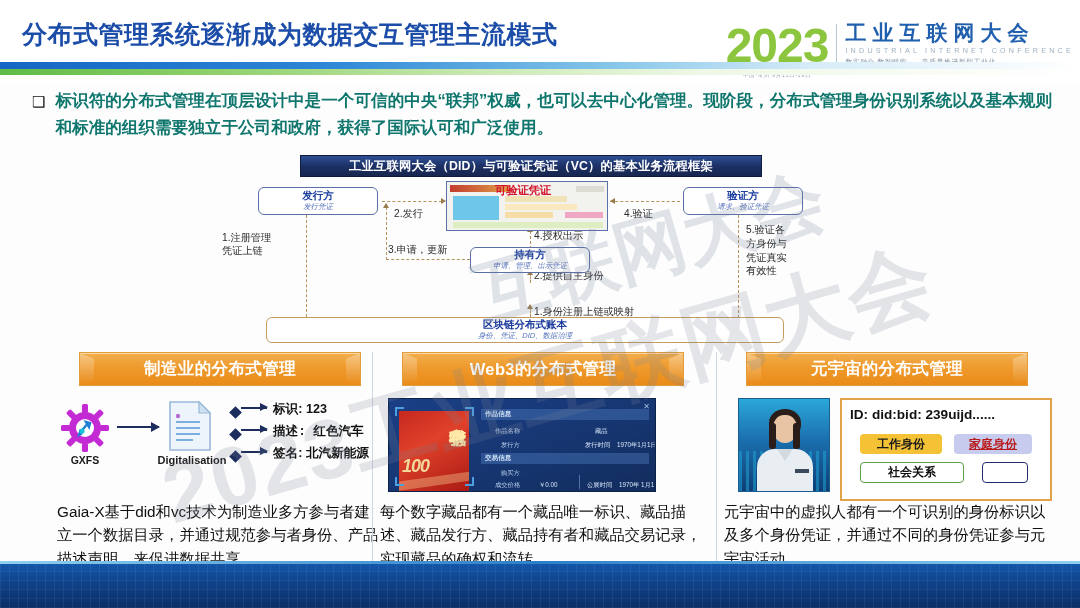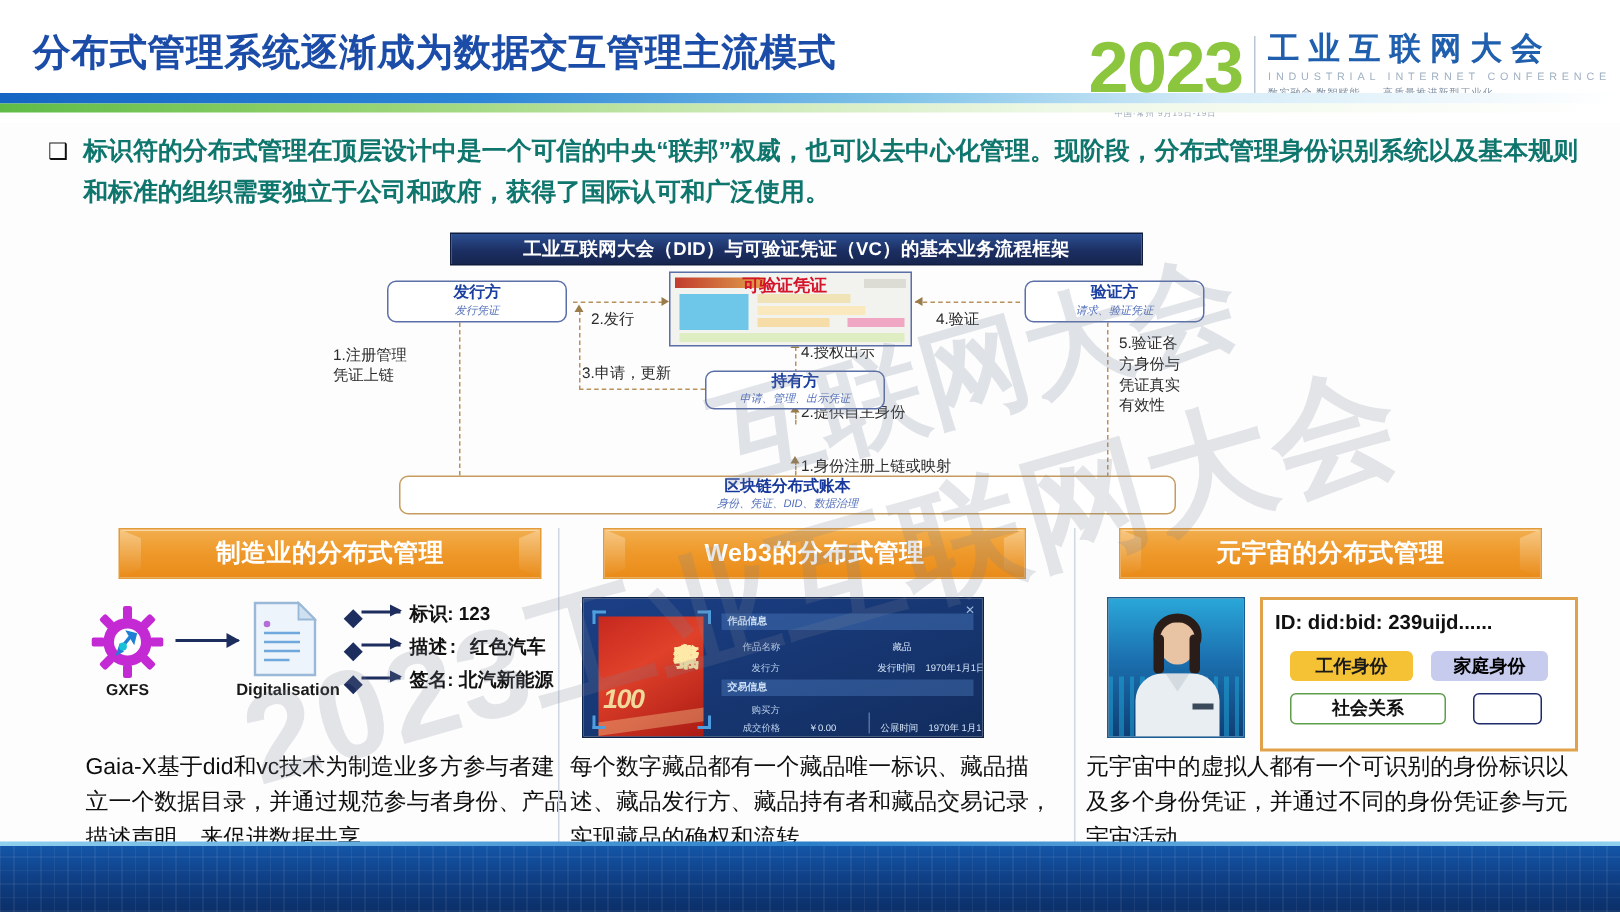--- a/index.html
+++ b/index.html
@@ -235,21 +235,21 @@
     position:absolute; left:118px; top:2px; width:212px; height:103px;
     background:#ffffff; border:2px solid #e0a24a;
   }
   #id-line { position:absolute; left:8px; top:7px; font-size:13.6px; font-weight:bold;
      color:#111; white-space:nowrap;}
   .chip {
     position:absolute; display:flex; align-items:center; justify-content:center;
     font-size:12px; font-weight:bold; border-radius:4px;
   }
   #chip-work { left:18px; top:34px; width:82px; height:20px; background:#f5c236; color:#1a1a1a; }
-  #chip-family { left:112px; top:34px; width:78px; height:20px; background:#c7ccee; color:#000000;}
+  #chip-family { left:112px; top:34px; width:78px; height:20px; background:#c7ccee; color:#b91c1c;text-decoration:underline;}
   #chip-social { left:18px; top:62px; width:104px; height:21px; background:#fff;
      border:1.4px solid #5e9e4a; color:#111;}
   #chip-empty { left:140px; top:62px; width:46px; height:21px; background:#fff;
      border:1.4px solid #1f2a6b;}
 
   
   #bottom-band {
     position:absolute; left:0; bottom:0; width:1080px; height:44px;
     background: linear-gradient(180deg,#1456a8 0%,#0f3f85 50%,#0b2f67 100%);
   }

